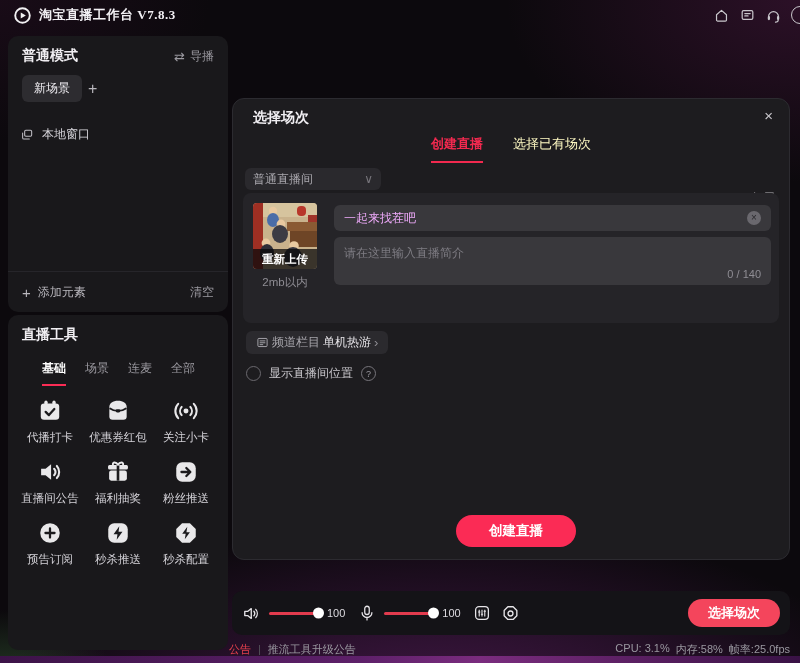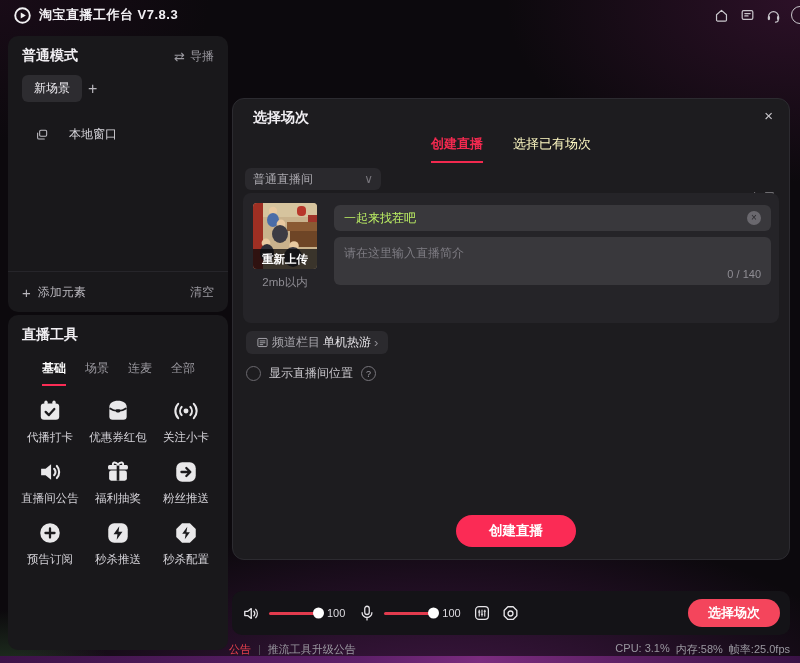--- a/index.html
+++ b/index.html
@@ -10,37 +10,37 @@
     background:
       radial-gradient(420px 260px at 100% 0%, rgba(96,28,82,.38), transparent 70%),
       radial-gradient(300px 200px at 0% 0%, rgba(70,20,60,.22), transparent 70%),
       radial-gradient(700px 300px at 55% 108%, rgba(124,38,132,.50), transparent 65%),
       radial-gradient(150px 95px at 1% 102%, rgba(70,130,70,.38), transparent 70%),
       #0c090d;
   }
   .bottom-band{position:absolute;left:0;bottom:0;width:800px;height:7px;
     background:linear-gradient(90deg,#3c1348,#5d2069 45%,#7a2c7e 60%,#391245);}
   
-  .titlebar{position:absolute;left:0;top:0;width:800px;height:30px;display:flex;align-items:center;}
+  .titlebar{position:absolute;left:0;top:0;width:800px;height:30px;display:flex;align-items:center;font-family:Liberation Serif, serif;}
   .logo{margin-left:13px;width:19px;height:19px;display:flex;align-items:center;justify-content:center;}
   .app-title{margin-left:7px;font-size:13px;font-weight:bold;color:#f2f0f4;letter-spacing:.5px;}
   .tb-icons{margin-left:auto;display:flex;align-items:center;gap:9px;padding-right:0;}
   .tb-btn{width:17px;height:17px;display:flex;align-items:center;justify-content:center;cursor:pointer;}
   .avatar-partial{width:16px;height:16px;border-radius:50%;border:1.6px solid #c9c7cc;margin-right:-9px;}
   
   .panel{position:absolute;background:#19181b;border-radius:10px;}
   .scene-panel{left:8px;top:36px;width:220px;height:276px;}
   .scene-head{display:flex;align-items:center;padding:11px 14px 0 14px;}
   .scene-title{font-size:14px;font-weight:bold;color:#f0eef2;}
   .director{margin-left:auto;display:flex;align-items:center;gap:5px;color:#9b99a0;font-size:12px;cursor:pointer;}
   .swap-glyph{font-size:13px;line-height:1;}
   .chip-row{display:flex;align-items:center;gap:6px;padding:10px 14px 0 14px;}
   .scene-chip{background:#2d2c30;color:#f0eef2;font-size:12px;padding:5px 12px;border-radius:6px;cursor:pointer;}
   .add-chip{color:#b9b7bd;font-size:16px;cursor:pointer;line-height:1;}
-  .source-item{display:flex;align-items:center;gap:20px;padding:24px 14px 0 27px;color:#d8d6dc;font-size:12px;cursor:pointer;}
+  .source-item{display:flex;align-items:center;gap:8px;padding:24px 14px 0 12px;color:#d8d6dc;font-size:12px;cursor:pointer;}
   .scene-foot{position:absolute;left:0;right:0;bottom:0;height:40px;border-top:1px solid #26252a;
     display:flex;align-items:center;padding:0 14px;font-size:12px;color:#b9b7bd;}
   .add-element{display:flex;align-items:center;gap:7px;cursor:pointer;}
   .add-element .plus{font-size:15px;line-height:1;}
   .clear-btn{margin-left:auto;cursor:pointer;color:#9b99a0;}
   
   .tools-panel{left:8px;top:315px;width:220px;height:335px;}
   .tools-title{font-size:14px;font-weight:bold;color:#f0eef2;padding:11px 0 0 14px;}
   .tool-tabs{display:flex;gap:19px;padding:16px 0 0 34px;font-size:12px;color:#9b99a0;}
   .tool-tab{padding-bottom:7px;cursor:pointer;}
@@ -61,21 +61,21 @@
     width:120px;padding:0 8px;font-size:12px;color:#aaa8ae;cursor:pointer;}
   .room-select .chev{margin-left:auto;color:#77757b;}
   .portrait{margin-left:auto;display:flex;align-items:center;gap:14px;font-size:12px;color:#b5b3b8;cursor:pointer;}
   .content-strip{position:absolute;left:10px;right:10px;top:94px;height:130px;background:#252428;border-radius:8px;}
   .cover{position:absolute;left:10px;top:10px;width:64px;height:66px;border-radius:4px;overflow:hidden;cursor:pointer;}
   .cover-overlay{position:absolute;left:0;right:0;bottom:0;height:20px;background:rgba(8,8,10,.74);
     display:flex;align-items:center;justify-content:center;font-size:11.5px;font-weight:bold;color:#fff;}
   .cover-hint{position:absolute;left:0px;top:82px;width:84px;text-align:center;font-size:11.5px;color:#8f8d94;}
   .fld-title{position:absolute;left:91px;top:12px;right:8px;height:26px;background:#39383c;border-radius:6px;
     display:flex;align-items:center;padding:0 10px;box-sizing:border-box;}
-  .fld-title input{flex:1;background:transparent;border:none;outline:none;color:#bef264;font-size:12px;
+  .fld-title input{flex:1;background:transparent;border:none;outline:none;color:#f0abfc;font-size:12px;
     font-family:Liberation Sans, sans-serif;padding:0;}
   .clear-ic{width:14px;height:14px;border-radius:50%;background:#6a686e;color:#2a292d;font-size:10px;
     display:flex;align-items:center;justify-content:center;cursor:pointer;line-height:1;}
   .fld-desc{position:absolute;left:91px;top:44px;right:8px;height:48px;background:#39383c;border-radius:6px;}
   .fld-desc textarea{width:100%;height:30px;background:transparent;border:none;outline:none;resize:none;
     color:#e8e6ea;font-size:12px;font-family:inherit;padding:8px 10px 0 10px;box-sizing:border-box;}
   .fld-desc textarea::placeholder,.fld-title input::placeholder{color:#7e7c83;}
   .counter{position:absolute;right:10px;bottom:5px;font-size:11px;color:#8f8d94;}
   .channel-pill{position:absolute;left:13px;top:232px;height:23px;display:inline-flex;align-items:center;gap:3px;
     background:#2b2a2e;border-radius:6px;padding:0 10px;font-size:12px;cursor:pointer;}

